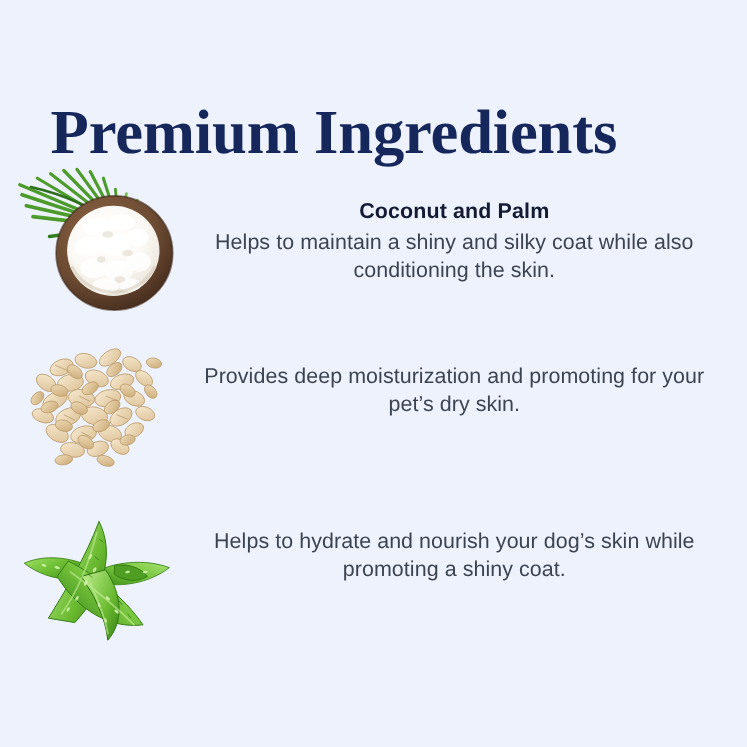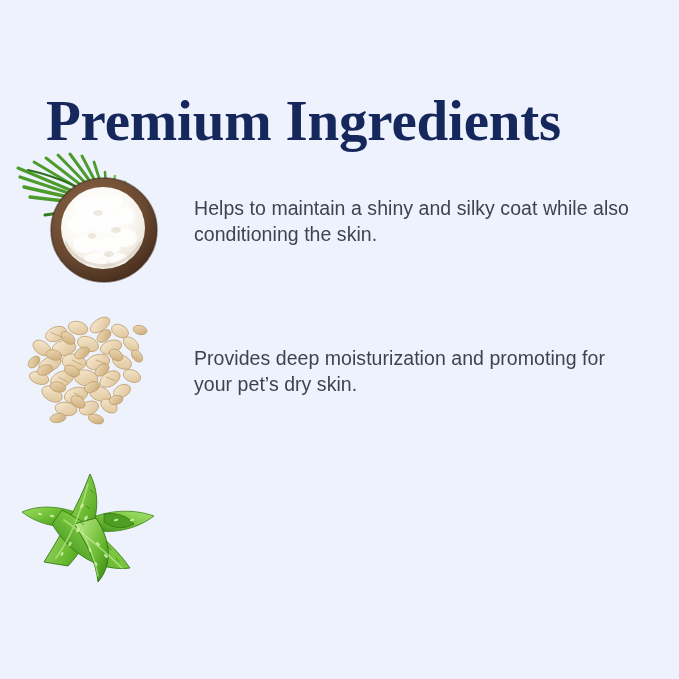--- a/index.html
+++ b/index.html
@@ -12,20 +12,21 @@
     background: #eef2fd;
     font-family: "Liberation Sans", sans-serif;
     overflow: hidden;
   }
   .page {
     position: relative;
     width: 598px;
     height: 679px;
     background: #eef2fd;
     box-sizing: border-box;
+    text-align: center;
   }
 
   
   .page-title {
     position: absolute;
     left: 46px;
     top: 52px;
     font-family: "Liberation Serif", "DejaVu Serif", serif;
     font-size: 57px;
     font-weight: 700;
@@ -67,21 +68,21 @@
     letter-spacing: 0.1px;
     line-height: 1.28;
     margin: 0 0 3px 0;
   }
   .ingredient-desc {
     font-family: "Liberation Sans", sans-serif;
     font-size: 19.5px;
     font-weight: 400;
     color: #3c4452;
     line-height: 1.33;
-    margin: 16px;
+    margin: 0;
     letter-spacing: 0.05px;
   }
 
   svg { display: block; }
 </style>
 </head>
 <body>
 
 <div class="page">
 
@@ -154,20 +155,21 @@
             <ellipse cx="86" cy="63" rx="5" ry="3"></ellipse>
             <ellipse cx="104" cy="80" rx="5" ry="3"></ellipse>
             <ellipse cx="80" cy="86" rx="4" ry="3"></ellipse>
             <ellipse cx="97" cy="104" rx="5" ry="3"></ellipse>
           </g>
 
           <path d="M53 92 A42 41 0 0 0 129 92" fill="none" stroke="#cfc4b1" stroke-width="3" opacity="0.5"></path>
         </svg>
       </div>
       <div class="ingredient-text">
+        <div class="ingredient-name">Coconut and Palm</div>
         <div class="ingredient-desc">Helps to maintain a shiny and silky coat while also conditioning the skin.</div>
       </div>
     </div>
 
     <div class="ingredient-row">
       <div class="ingredient-figure">
         <svg width="150" height="140" viewBox="0 0 150 140" aria-hidden="true">
           <defs>
             <linearGradient id="oatA" x1="0%" y1="0%" x2="100%" y2="100%">
               <stop offset="0%" stop-color="#f7ead2"></stop>
@@ -302,17 +304,18 @@
           <g stroke="#2f7411" stroke-width="0.9" opacity="0.7">
             <path d="M78 40 l4 3"></path>
               <path d="M74 56 l4 3"></path>
               <path d="M68 72 l4 3"></path>
             <path d="M96 96 l3 4"></path>
               <path d="M104 108 l3 4"></path>
           </g>
         </svg>
       </div>
       <div class="ingredient-text">
+        <div class="ingredient-desc">Helps to hydrate and nourish your dog’s skin while promoting a shiny coat.</div>
       </div>
     </div>
 
   </div>
 </div>
 
 </body></html>

